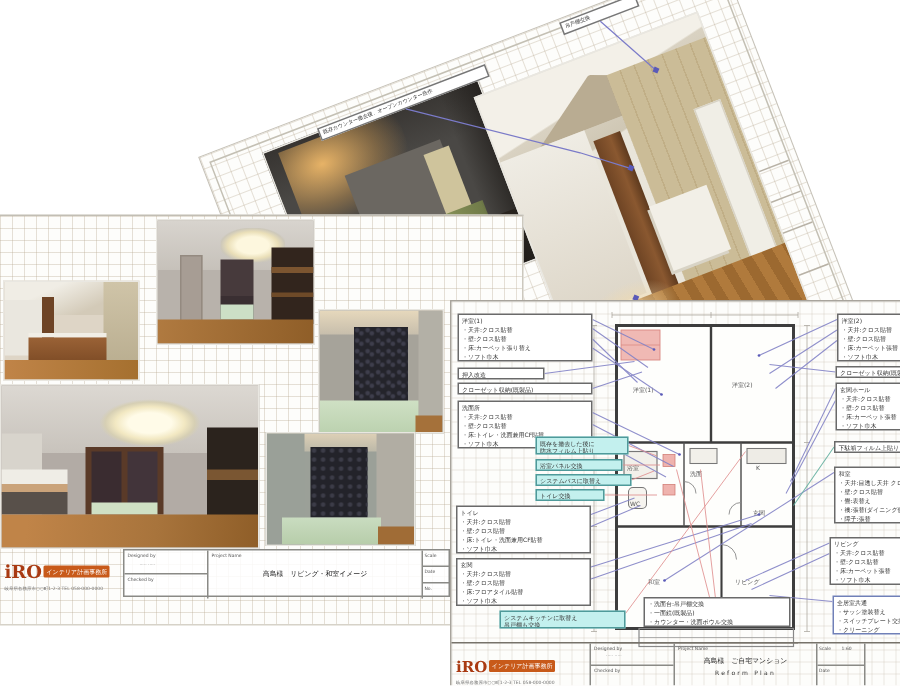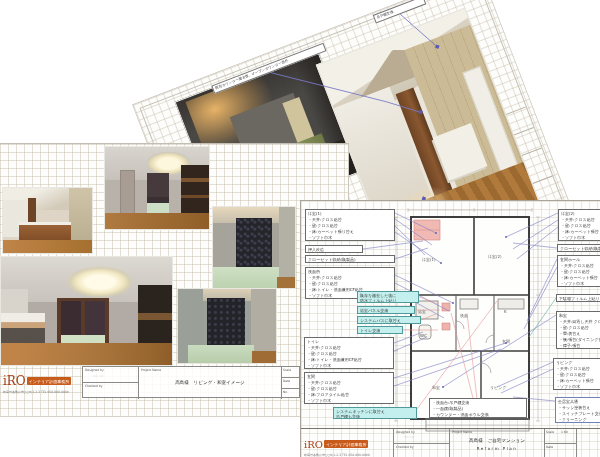--- a/index.html
+++ b/index.html
@@ -26,21 +26,21 @@
   
   .tbl{position:absolute;border:0.7px solid #8a8a86;box-sizing:border-box;background:rgba(255,255,255,0.85);}
   .cell{position:absolute;border-left:0.6px solid #8a8a86;box-sizing:border-box;}
   .lbl{font-size:3px;color:#555;white-space:nowrap;}
   .sig{font-size:3px;color:#888;}
   .ptitle{font-size:4.6px;color:#222;text-align:center;white-space:nowrap;}
   .psub{font-size:4px;color:#333;text-align:center;letter-spacing:1.5px;white-space:nowrap;}
   .hline{position:absolute;left:0;right:0;border-top:0.6px solid #8a8a86;}
   
   .logo{position:absolute;}
-  .logo-iro{color:#a93a12;font-weight:normal;font-size:12px;line-height:11px;font-family:"DejaVu Serif",serif;text-align:right;}
+  .logo-iro{color:#a93a12;font-weight:bold;font-size:12px;line-height:11px;font-family:"DejaVu Serif",serif;text-align:right;}
   .logo-banner{background:#c85a1a;color:#fff;font-size:4px;line-height:5px;padding:1.5px 2px;margin-left:1px;
                vertical-align:3px;border-radius:1px;white-space:nowrap;}
   .logo-addr{font-size:3px;color:#777;margin-top:1px;white-space:nowrap;}
   .logo.sm .logo-iro{font-size:10px;line-height:9px;}
   
   .callout{position:absolute;background:#fff;border:0.5px solid #777;font-size:3.5px;line-height:4.2px;
            padding:1px 2px;color:#333;white-space:nowrap;overflow:hidden;box-sizing:border-box;}
   .strip-cell{position:absolute;border-bottom:0.5px solid #b8b2a6;left:0;right:0;}
 </style>
 </head>

